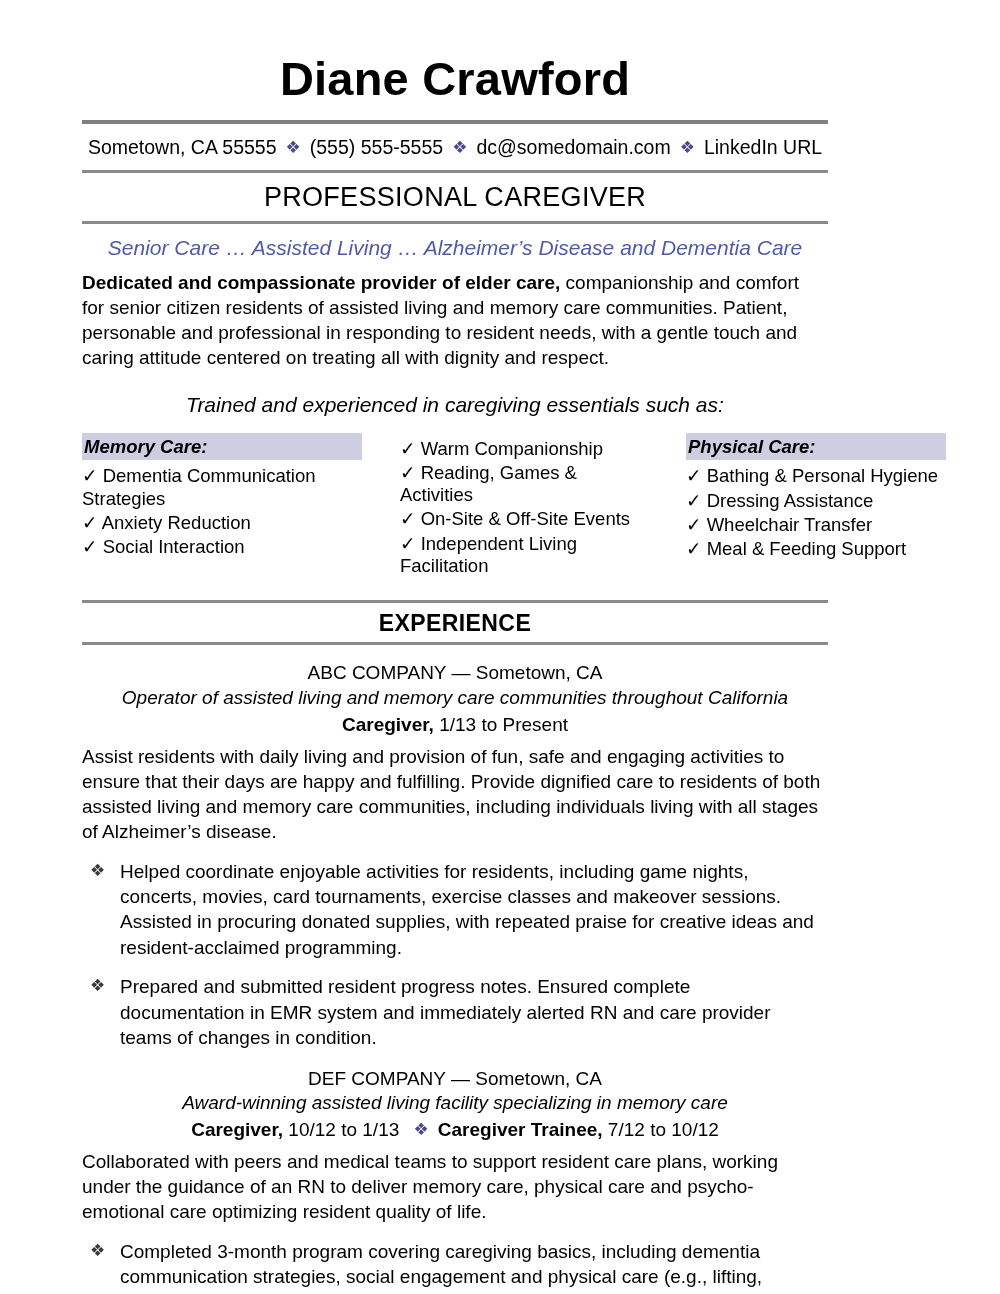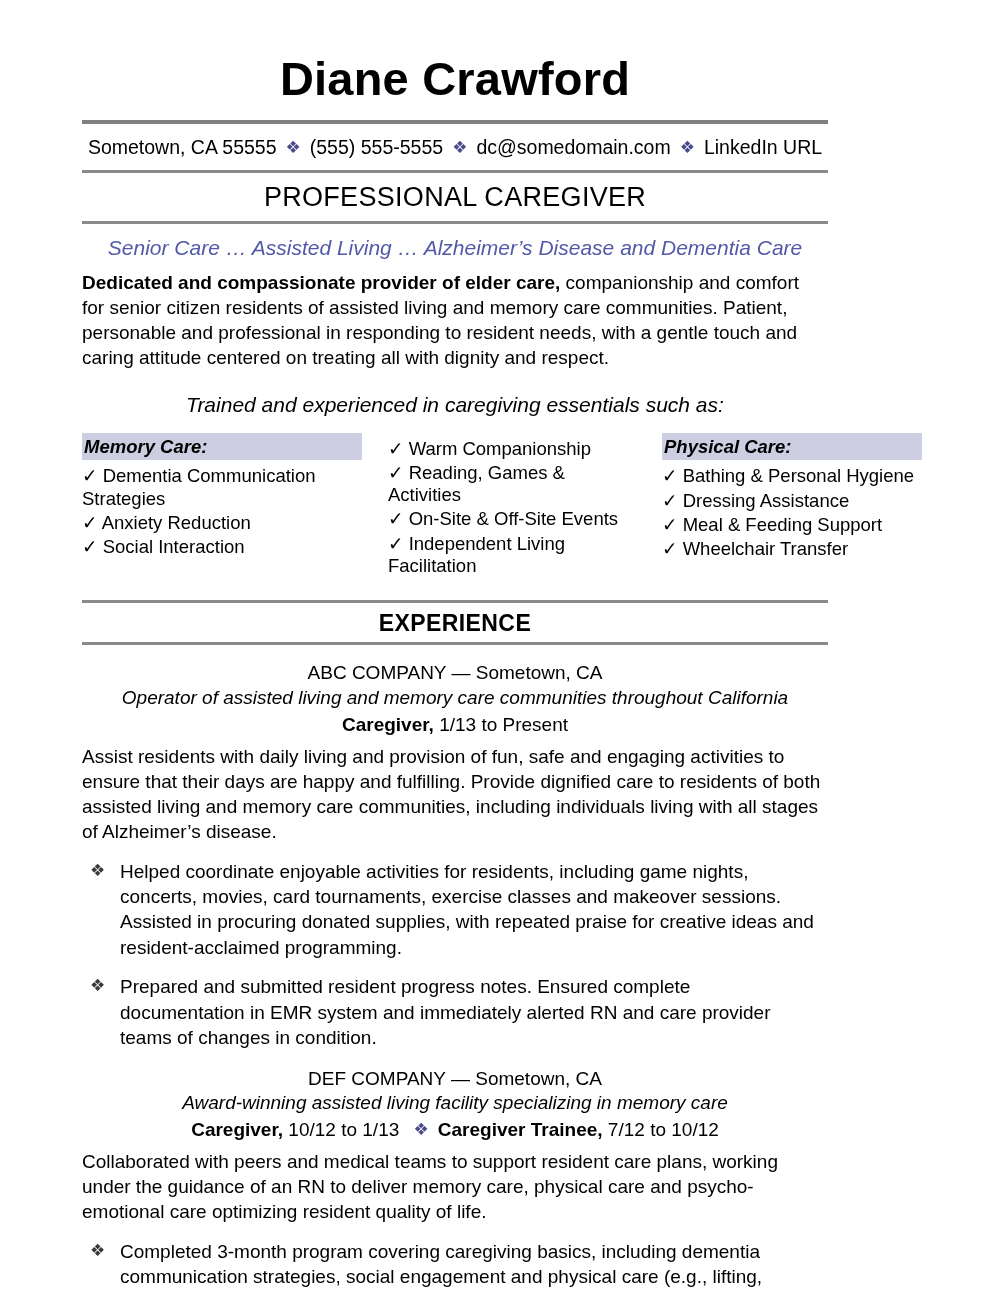--- a/index.html
+++ b/index.html
@@ -84,21 +84,21 @@
     font-size: 21px;
     font-style: italic;
     padding: 21px 0 16px 0;
     line-height: 1.2;
   }
 
   
   .skills {
     display: flex;
     align-items: flex-start;
-    gap: 0;
+    gap: 12px;
   }
   .skills-col { flex: 0 0 auto; }
   .col-1 { width: 306px; padding-right: 26px; }
   .col-2 { width: 274px; padding-right: 24px; }
   .col-3 { width: 260px; }
   .col-head {
     background: #cecee2;
     font-size: 18.5px;
     font-weight: bold;
     font-style: italic;
@@ -219,22 +219,22 @@
         <li><span class="chk">✓</span> <span>On-Site &amp; Off-Site Events</span></li>
         <li><span class="chk">✓</span> <span>Independent Living Facilitation</span></li>
       </ul>
     </div>
 
     <div class="skills-col col-3">
       <span class="col-head">Physical Care:</span>
       <ul class="skill-list">
         <li><span class="chk">✓</span> <span>Bathing &amp; Personal Hygiene</span></li>
         <li><span class="chk">✓</span> <span>Dressing Assistance</span></li>
+        <li><span class="chk">✓</span> <span>Wheelchair Transfer</span></li>
         <li><span class="chk">✓</span> <span>Meal &amp; Feeding Support</span></li>
-        <li><span class="chk">✓</span> <span>Wheelchair Transfer</span></li>
       </ul>
     </div>
 
   </div>
 
   <div class="exp-wrap">
 
     <div class="rule-thin"></div>
     <div class="section-head">EXPERIENCE</div>
     <div class="rule-thin"></div>

